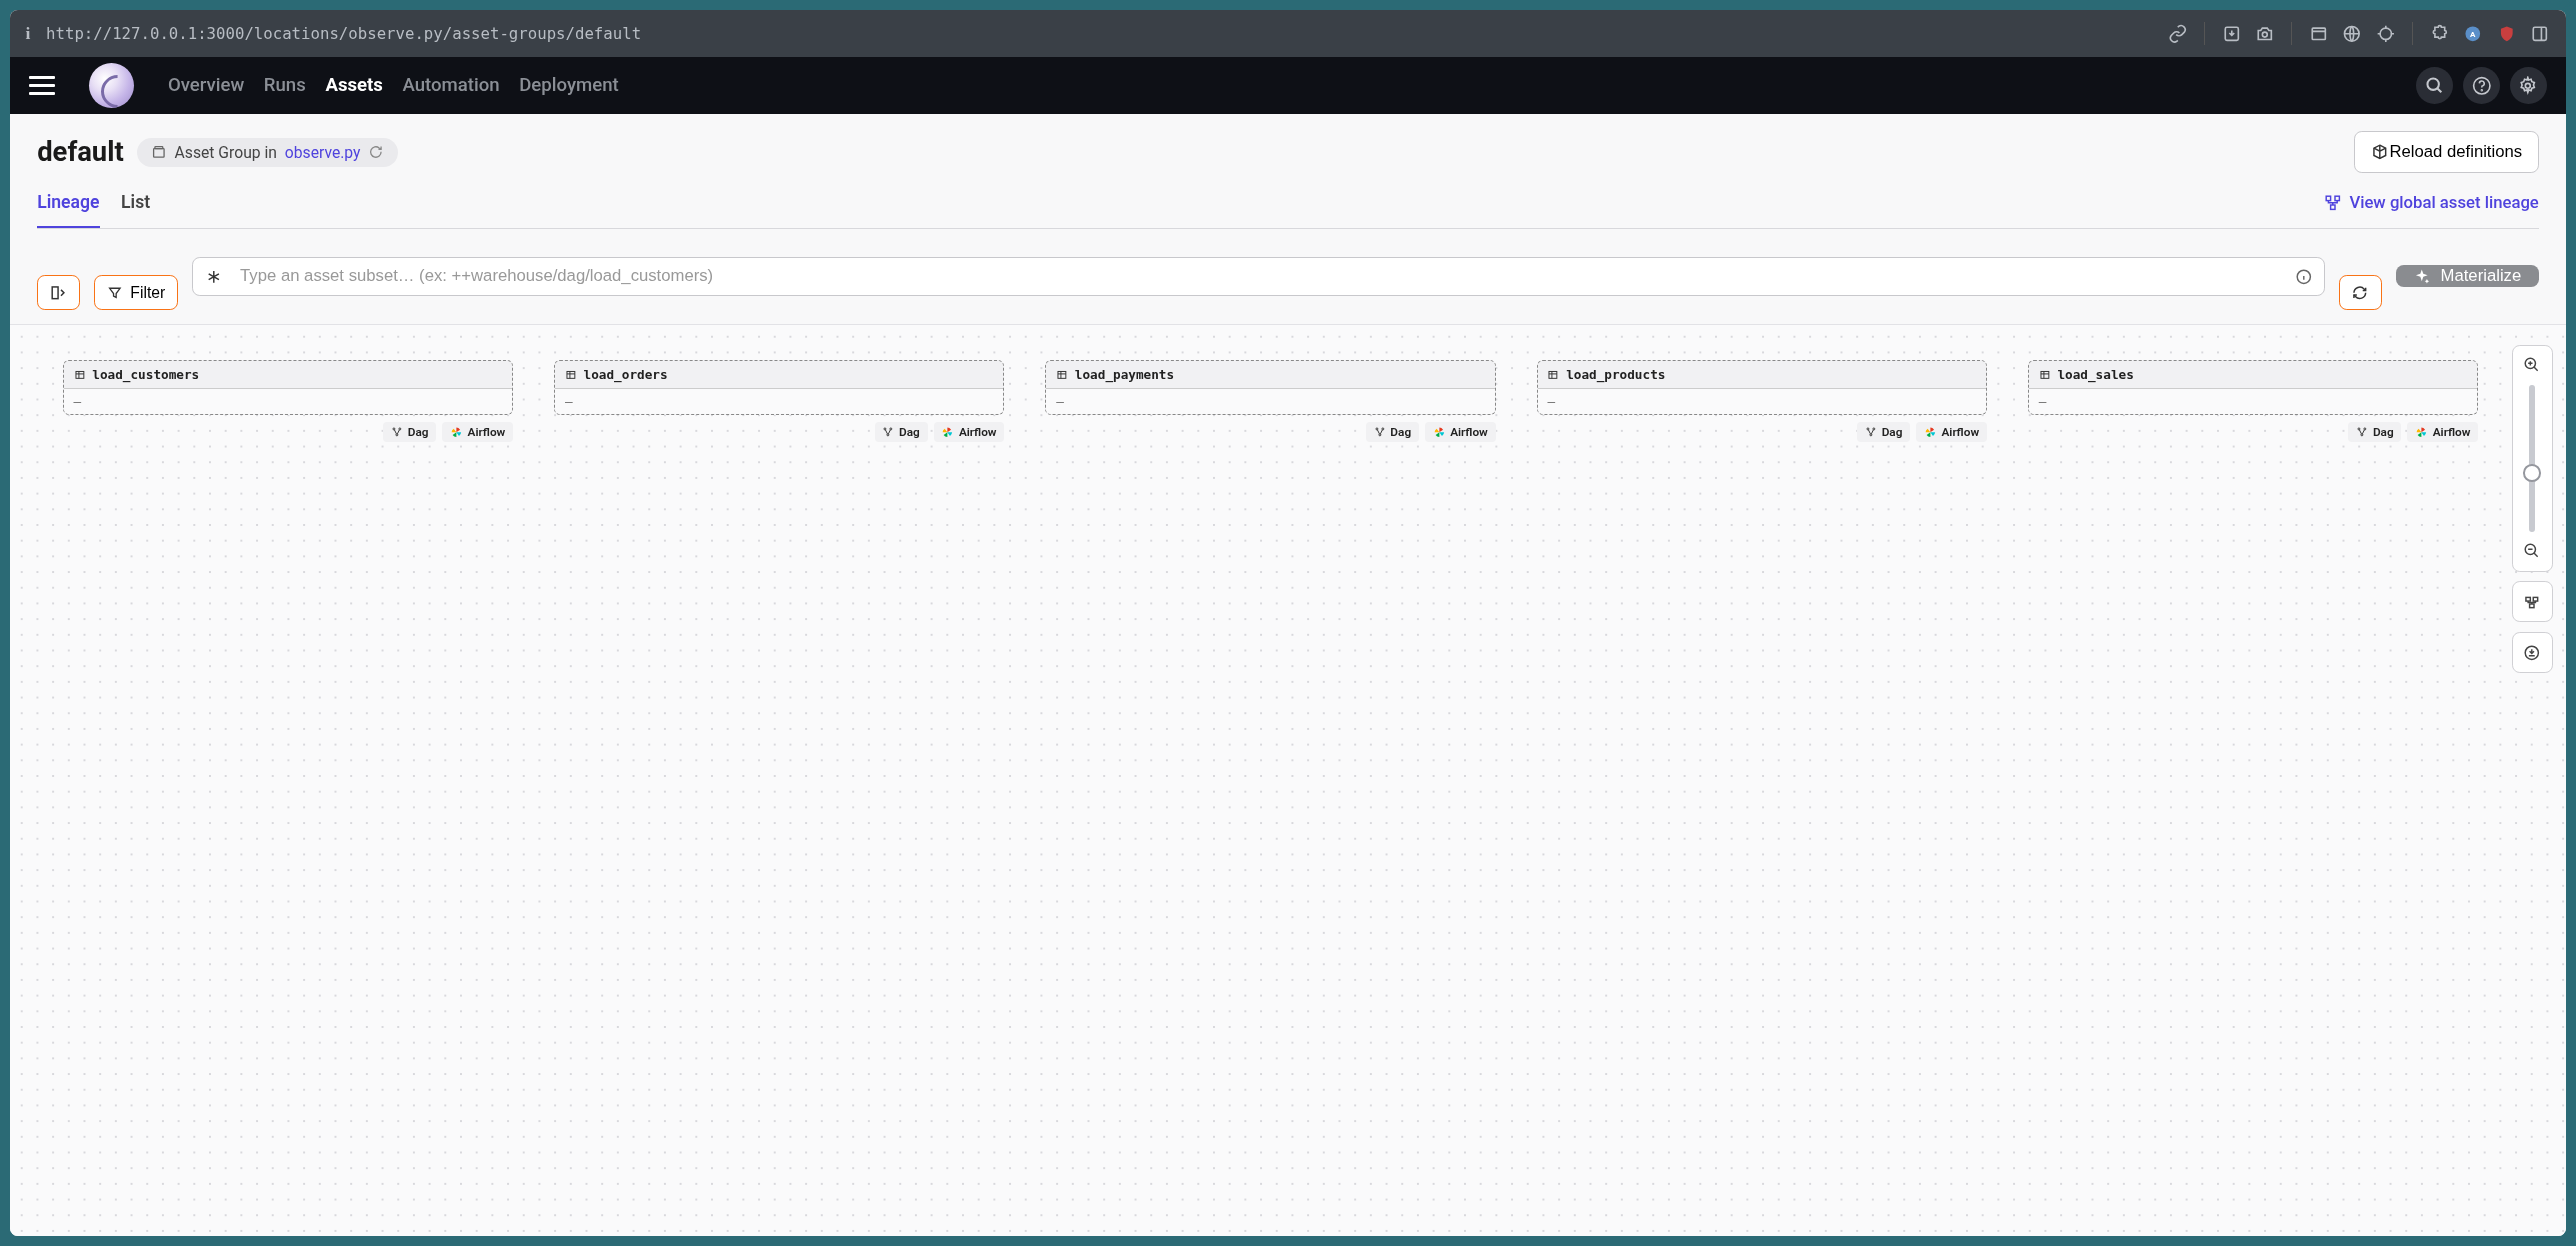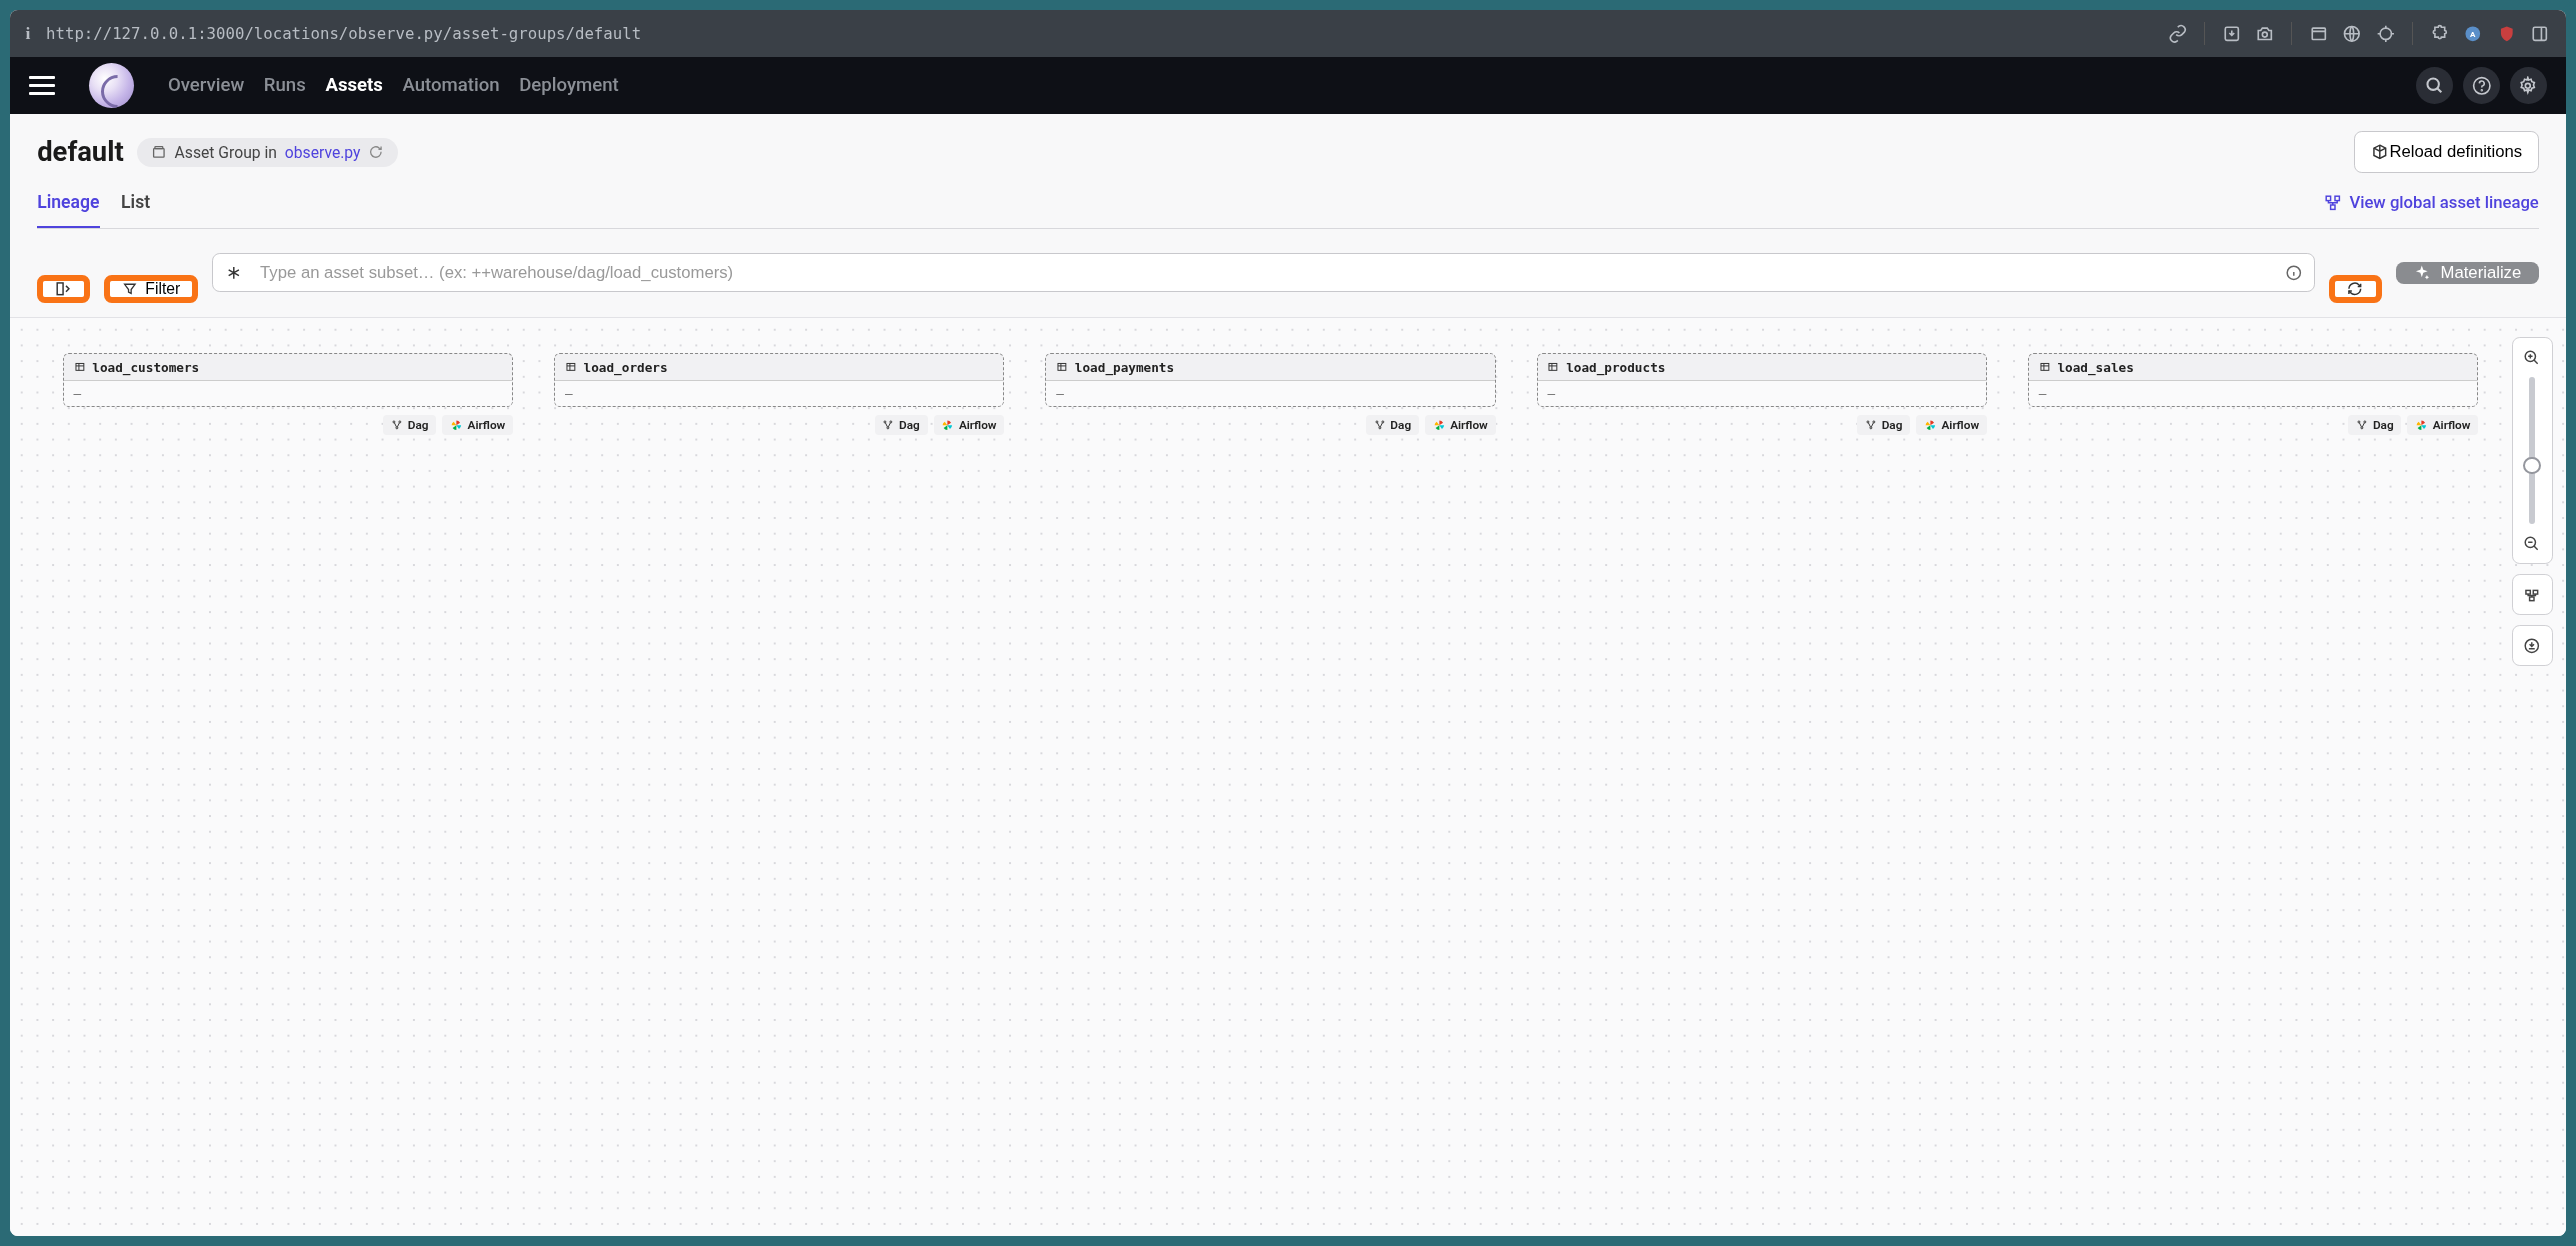--- a/index.html
+++ b/index.html
@@ -37,21 +37,21 @@
 
 .tabs-row { display: flex; align-items: center; margin-top: 19px; }
 .tabs { display: flex; gap: 21.6px; }
 .tab { font-size: 17.6px; font-weight: 600; color: #444; padding-bottom: 13.7px; cursor: pointer; border-bottom: 2.9px solid transparent; }
 .tab.active { color: #4f43dd; border-bottom-color: #4f43dd; }
 .global-link { margin-left: auto; color: #4f43dd; font-size: 16.7px; font-weight: 500; display: flex; align-items: center; gap: 7.8px; cursor: pointer; padding-bottom: 13.7px; }
 .tabs-border { border-bottom: 1px solid #d8d8dc; }
 
 
 .toolbar { padding: 13.7px 27.4px; display: flex; align-items: center; gap: 13.7px; background: #f8f8f9; border-bottom: 1px solid #e2e2e6; }
-.tool-btn { border: 6px solid #f97316; background: #fff; border-radius: 7.8px; padding: 7.8px 11.8px; display: flex; align-items: center; gap: 7.8px; font-size: 15.7px; cursor: pointer; height: 27px; margin-top: 33px; }
+.tool-btn { border: 1px solid #f97316; background: #fff; border-radius: 7.8px; padding: 7.8px 11.8px; display: flex; align-items: center; gap: 7.8px; font-size: 15.7px; cursor: pointer; height: 35px; margin-top: 33px; }
 .search-wrap { flex: 1; border: 1px solid #c8c8cc; background: #fff; border-radius: 7.8px; display: flex; align-items: center; padding: 0 11.8px; height: 39px; gap: 18px; }
 .search-wrap input { flex: 1; border: none; outline: none; font-size: 16.7px; color: #444; background: transparent; }
 .search-wrap input::placeholder { color: #999; }
 .materialize-btn { background: #8a8c90; color: #fff; border: none; border-radius: 7.8px; padding: 0 17.6px; display: flex; align-items: center; gap: 9.8px; font-size: 16.7px; font-weight: 500; cursor: pointer; height: 22px; }
 
 
 .canvas { flex: 1; background: #fafafb; background-image: radial-gradient(circle, #d8d8dc 1px, transparent 1px); background-size: 15.7px 15.7px; background-position: 3.9px 3.9px; position: relative; overflow: hidden; }
 .nodes { position: absolute; top: 35px; left: 53px; right: 88px; display: flex; gap: 41px; }
 .node { flex: 1; }
 .node-card { border: 1.5px dashed #888; border-radius: 5.9px; background: #f1f1f3; overflow: hidden; }

